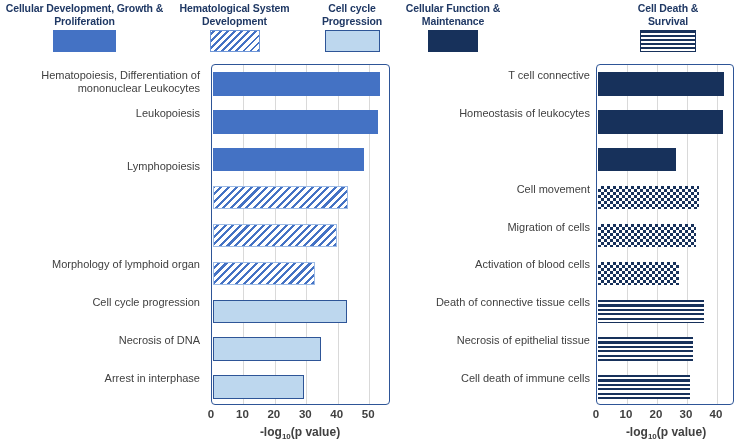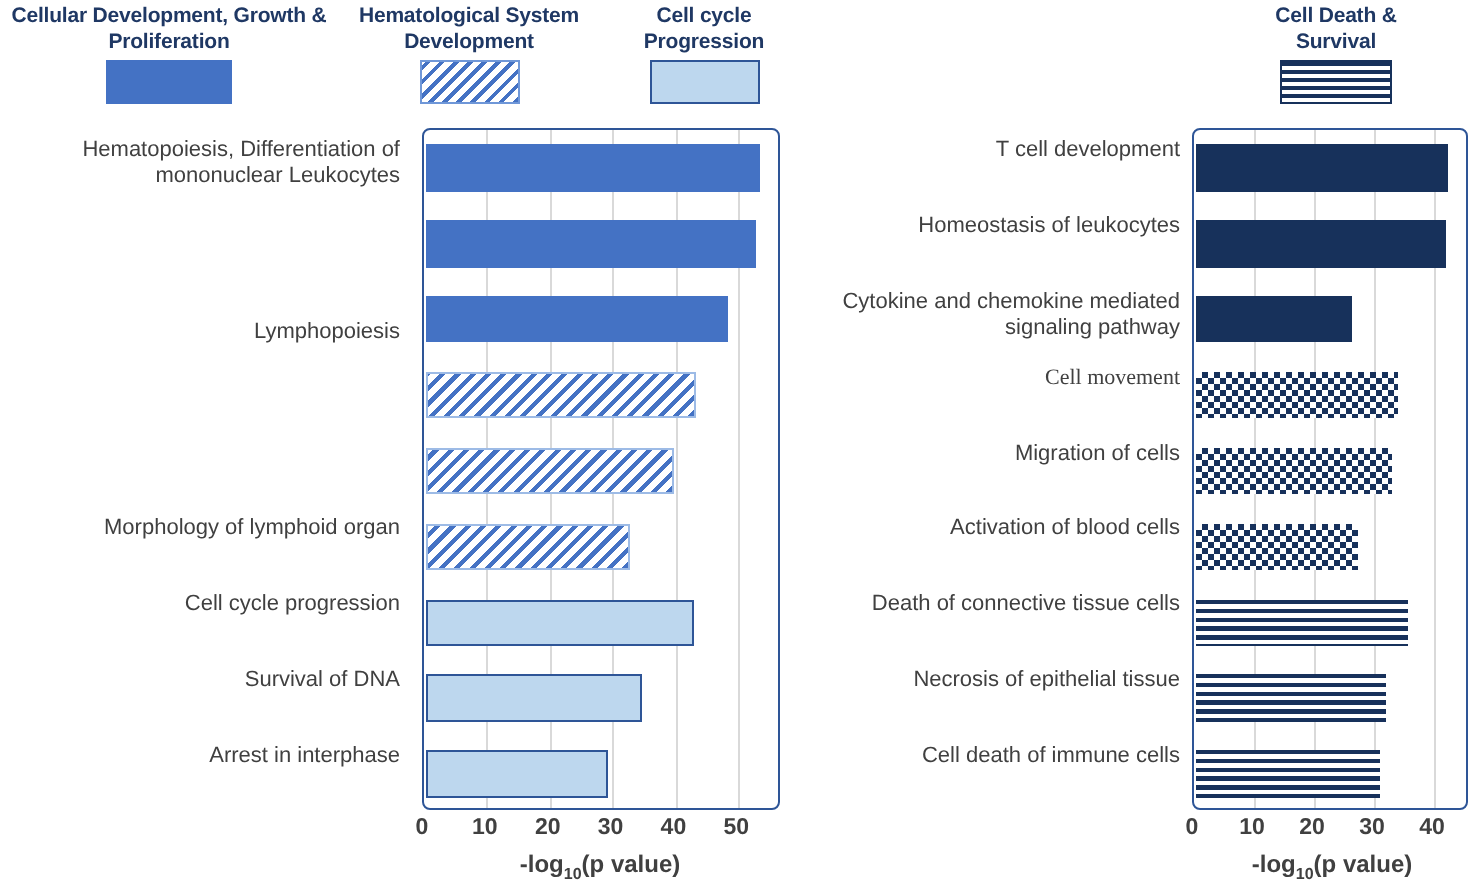--- a/index.html
+++ b/index.html
@@ -91,33 +91,38 @@
     <div class="swatch sw-solid-mid" style="width:63px;"></div>
   </div>
   <div class="legend-item" style="left:168px;top:2px;width:133px;">
     <div class="legend-title">Hematological System Development</div>
     <div class="swatch sw-diag" style="width:50px;"></div>
   </div>
   <div class="legend-item" style="left:303px;top:2px;width:98px;">
     <div class="legend-title">Cell cycle Progression</div>
     <div class="swatch sw-light" style="width:55px;"></div>
   </div>
+  <div class="legend-item" style="left:398px;top:2px;width:110px;">
+    <div class="legend-title">Cellular Function &amp; Maintenance</div>
+    <div class="swatch sw-navy" style="width:50px;"></div>
+  </div>
   <div class="legend-item" style="left:620px;top:2px;width:96px;">
     <div class="legend-title">Cell Death &amp; Survival</div>
     <div class="swatch sw-horz" style="width:56px;"></div>
   </div>
 </div>
 
 <div class="chart" id="chart-left" style="left:0;top:0;width:400px;height:447px;">
   <div class="cat-col" id="cat-left" style="left:4px;top:60px;width:196px;height:345px;">
       <div class="cat" style="top: 8.94444px;">Hematopoiesis, Differentiation of mononuclear Leukocytes</div>
+      <div class="cat" style="top: 46.8333px;">Leukopoiesis</div>
       <div class="cat" style="top: 100px;">Lymphopoiesis</div>
       <div class="cat" style="top: 198.389px;">Morphology of lymphoid organ</div>
       <div class="cat" style="top: 236.278px;">Cell cycle progression</div>
-      <div class="cat" style="top: 274.167px;">Survival of DNA</div>
+      <div class="cat" style="top: 274.167px;">Necrosis of DNA</div>
       <div class="cat" style="top: 312.056px;">Arrest in interphase</div>
     </div>
   <div class="plot" id="plot-left" style="left:211px;top:64px;width:179px;height:341px;">
       <div class="grid" style="left: 31.4286px;"></div>
       <div class="grid" style="left: 62.8571px;"></div>
       <div class="grid" style="left: 94.2857px;"></div>
       <div class="grid" style="left: 125.714px;"></div>
       <div class="grid" style="left: 157.143px;"></div>
       <div class="bar b-solid-mid" title="Hematopoiesis, Differentiation of mononuclear Leukocytes: 53" style="left: 1px; top: 7.19889px; height: 23.4911px; width: 166.571px;"></div>
       <div class="bar b-solid-mid" title="Leukopoiesis: 52.5" style="left: 1px; top: 45.0878px; height: 23.4911px; width: 165px;"></div>
@@ -137,24 +142,23 @@
       <div class="tick" style="left: 321.714px; top: 408px;">40</div>
       <div class="tick" style="left: 353.143px; top: 408px;">50</div>
     </div>
   <div class="axis-title" style="left:215px;top:425px;width:170px;">
     <span>-log</span><sub>10</sub><span>(p value)</span>
   </div>
 </div>
 
 <div class="chart" id="chart-right" style="left:400px;top:0;width:338px;height:447px;">
   <div class="cat-col" id="cat-right" style="left:2px;top:60px;width:188px;height:345px;">
-      <div class="cat" style="top: 8.94444px;">T cell development</div>
+      <div class="cat" style="top: 8.94444px;">T cell connective</div>
       <div class="cat" style="top: 46.8333px;">Homeostasis of leukocytes</div>
-      <div class="cat" style="top: 84.7222px;">Cytokine and chemokine mediated signaling pathway</div>
-      <div class="cat" style="top: 122.611px; font-family: Liberation Serif, serif;">Cell movement</div>
+      <div class="cat" style="top: 122.611px;">Cell movement</div>
       <div class="cat" style="top: 160.5px;">Migration of cells</div>
       <div class="cat" style="top: 198.389px;">Activation of blood cells</div>
       <div class="cat" style="top: 236.278px;">Death of connective tissue cells</div>
       <div class="cat" style="top: 274.167px;">Necrosis of epithelial tissue</div>
       <div class="cat" style="top: 312.056px;">Cell death of immune cells</div>
     </div>
   <div class="plot" id="plot-right" style="left:196px;top:64px;width:138px;height:341px;">
       <div class="grid" style="left: 30px;"></div>
       <div class="grid" style="left: 60px;"></div>
       <div class="grid" style="left: 90px;"></div>

